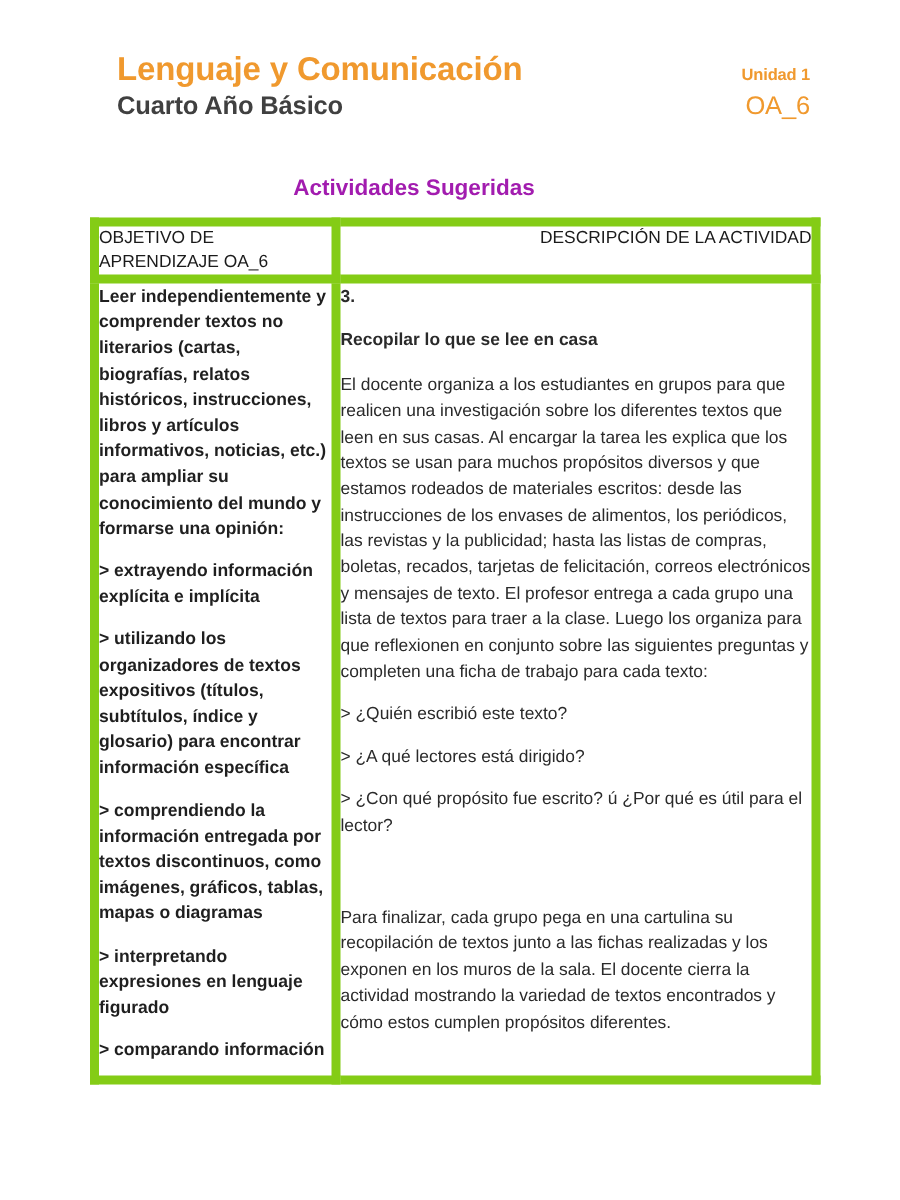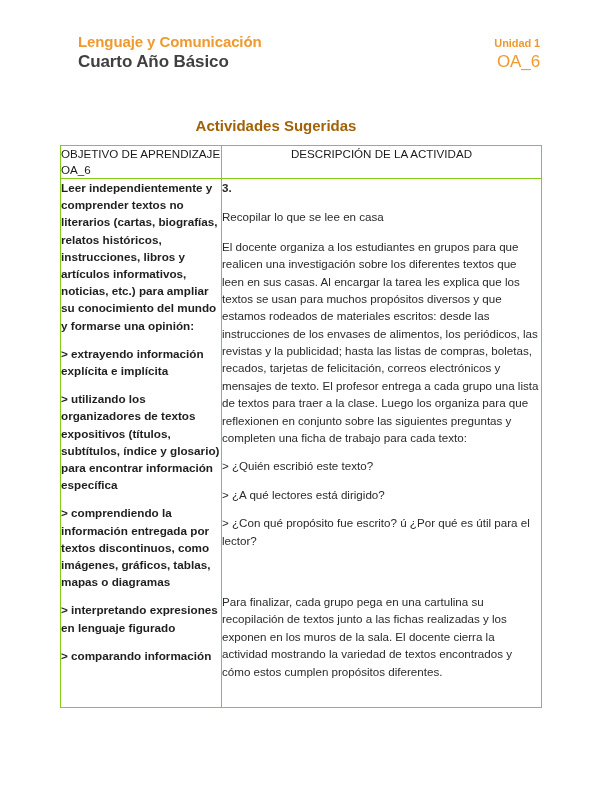--- a/index.html
+++ b/index.html
@@ -32,21 +32,21 @@
   }
   .hdr-row {
     display: flex;
     align-items: baseline;
     justify-content: space-between;
     white-space: nowrap;
   }
   .hdr-row.line1 { margin-bottom: 2px; }
 
   .subject-title {
-    font-size: 15px;
+    font-size: 22px;
     font-weight: bold;
     color: #F0992E;
     letter-spacing: -0.1px;
   }
   .unit-label {
     font-size: 11px;
     font-weight: bold;
     color: #F0992E;
     letter-spacing: -0.1px;
   }
@@ -65,54 +65,54 @@
 
   
   .section-title {
     position: absolute;
     left: 0;
     top: 117px;
     width: 552px;
     text-align: center;
     font-size: 15px;
     font-weight: bold;
-    color: #a16207;
+    color: #a21caf;
   }
 
   
   .act-table {
     position: absolute;
     left: 60px;
     top: 145px;
     width: 481px;
     border-collapse: collapse;
     table-layout: fixed;
   }
   .act-table td,
   .act-table th {
-    border: 1px solid #84cc16;
+    border: 6px solid #84cc16;
     vertical-align: top;
     padding: 0;
   }
   .col-left  { width: 161px; }
   .col-right { width: 320px; }
 
   .th-left {
     padding: 5px 6px 8px 6px;
     font-size: 11.6px;
     font-weight: normal;
     text-align: left;
     line-height: 1.38;
     color: #1a1a1a;
   }
   .th-right {
     padding: 5px 6px 8px 6px;
     font-size: 11.6px;
     font-weight: normal;
-    text-align: center;
+    text-align: right;
     line-height: 1.38;
     color: #1a1a1a;
   }
 
   .cell-left {
     padding: 7px 7px 10px 7px;
     font-size: 11.7px;
     font-weight: bold;
     line-height: 1.47;
     color: #1f1f1f;
@@ -130,21 +130,21 @@
   .cell-left p:last-child { margin-bottom: 0; }
 
   .cell-right p { margin: 0 0 11px 0; }
   .cell-right p:last-child { margin-bottom: 0; margin-top: 44px; }
 
   .act-number {
     font-weight: bold;
     margin: 0 0 12px 0 !important;
   }
   .act-subtitle {
-    font-weight: normal;
+    font-weight: bold;
     margin: 0 0 12px 0 !important;
   }
 </style>
 </head>
 <body>
 
 <div class="page">
 
   <div class="doc-header">
     <div class="hdr-row line1">

